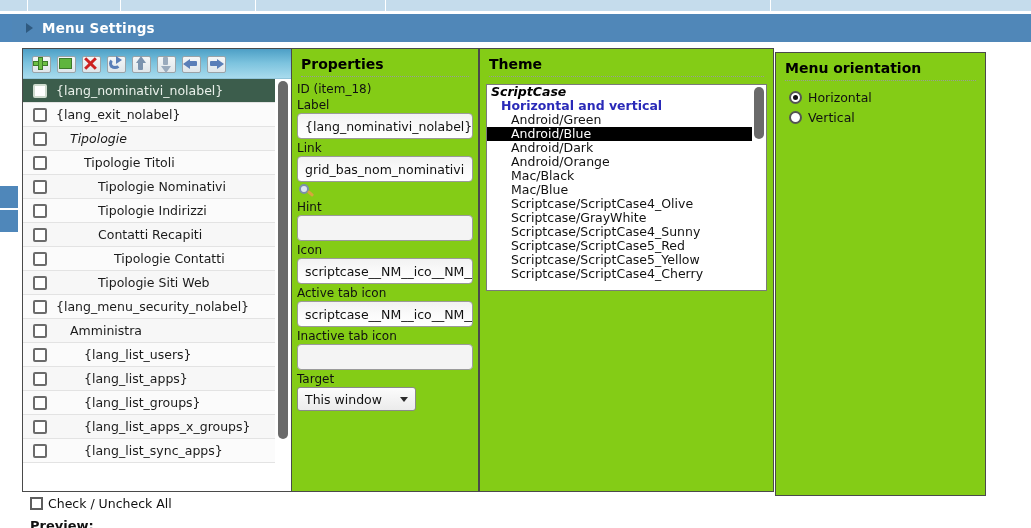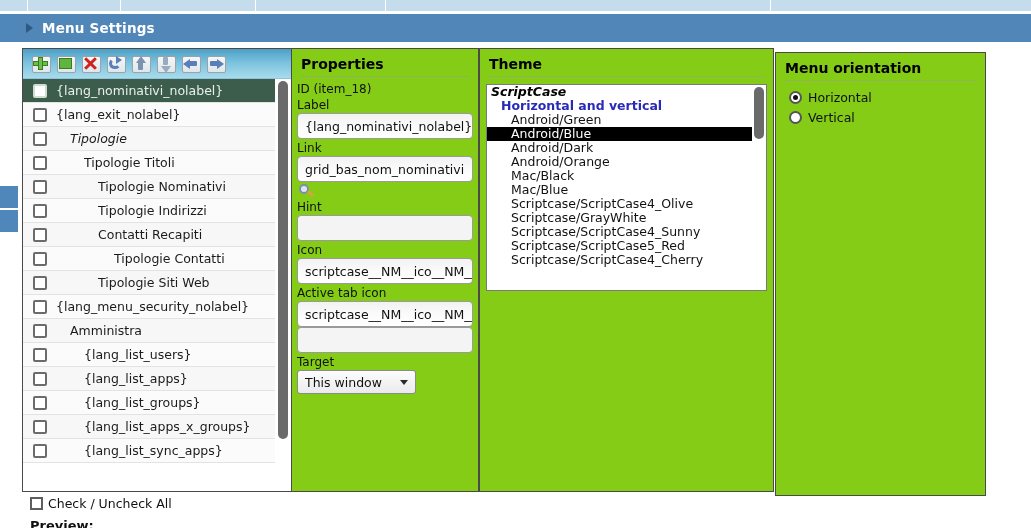--- a/index.html
+++ b/index.html
@@ -372,20 +372,21 @@
     <div class="fld-label">Icon</div>
     <div class="row-with-btn">
       <div class="inp wide">scriptcase__NM__ico__NM__bu</div>
     </div>
 
     <div class="fld-label">Active tab icon</div>
     <div class="row-with-btn">
       <div class="inp wide">scriptcase__NM__ico__NM__bu</div>
     </div>
 
+    <div class="fld-label">Inactive tab icon</div>
     <div class="row-with-btn">
       <div class="inp wide empty"></div>
     </div>
 
     <div class="fld-label">Target</div>
     <div class="selectbox">
       <span>This window</span>
       <span class="caret"></span>
     </div>
   </div>
@@ -416,20 +417,21 @@
           <div class="theme-opt item">Android/Green</div>
           <div class="theme-opt item selected">Android/Blue</div>
           <div class="theme-opt item">Android/Dark</div>
           <div class="theme-opt item">Android/Orange</div>
           <div class="theme-opt item">Mac/Black</div>
           <div class="theme-opt item">Mac/Blue</div>
           <div class="theme-opt item">Scriptcase/ScriptCase4_Olive</div>
           <div class="theme-opt item">Scriptcase/GrayWhite</div>
           <div class="theme-opt item">Scriptcase/ScriptCase4_Sunny</div>
           <div class="theme-opt item">Scriptcase/ScriptCase5_Red</div>
+          <div class="theme-opt item">Scriptcase/ScriptCase5_Yellow</div>
           <div class="theme-opt item">Scriptcase/ScriptCase4_Cherry</div>
         </div>
       <div class="vscroll" style="right:0; top:1px; bottom:1px;">
         <div class="thumb" style="top:1px; height:52px;"></div>
       </div>
     </div>
   </div>
 
   <div class="panel" id="orient-panel">
     <div class="panel-title">Menu orientation</div>

